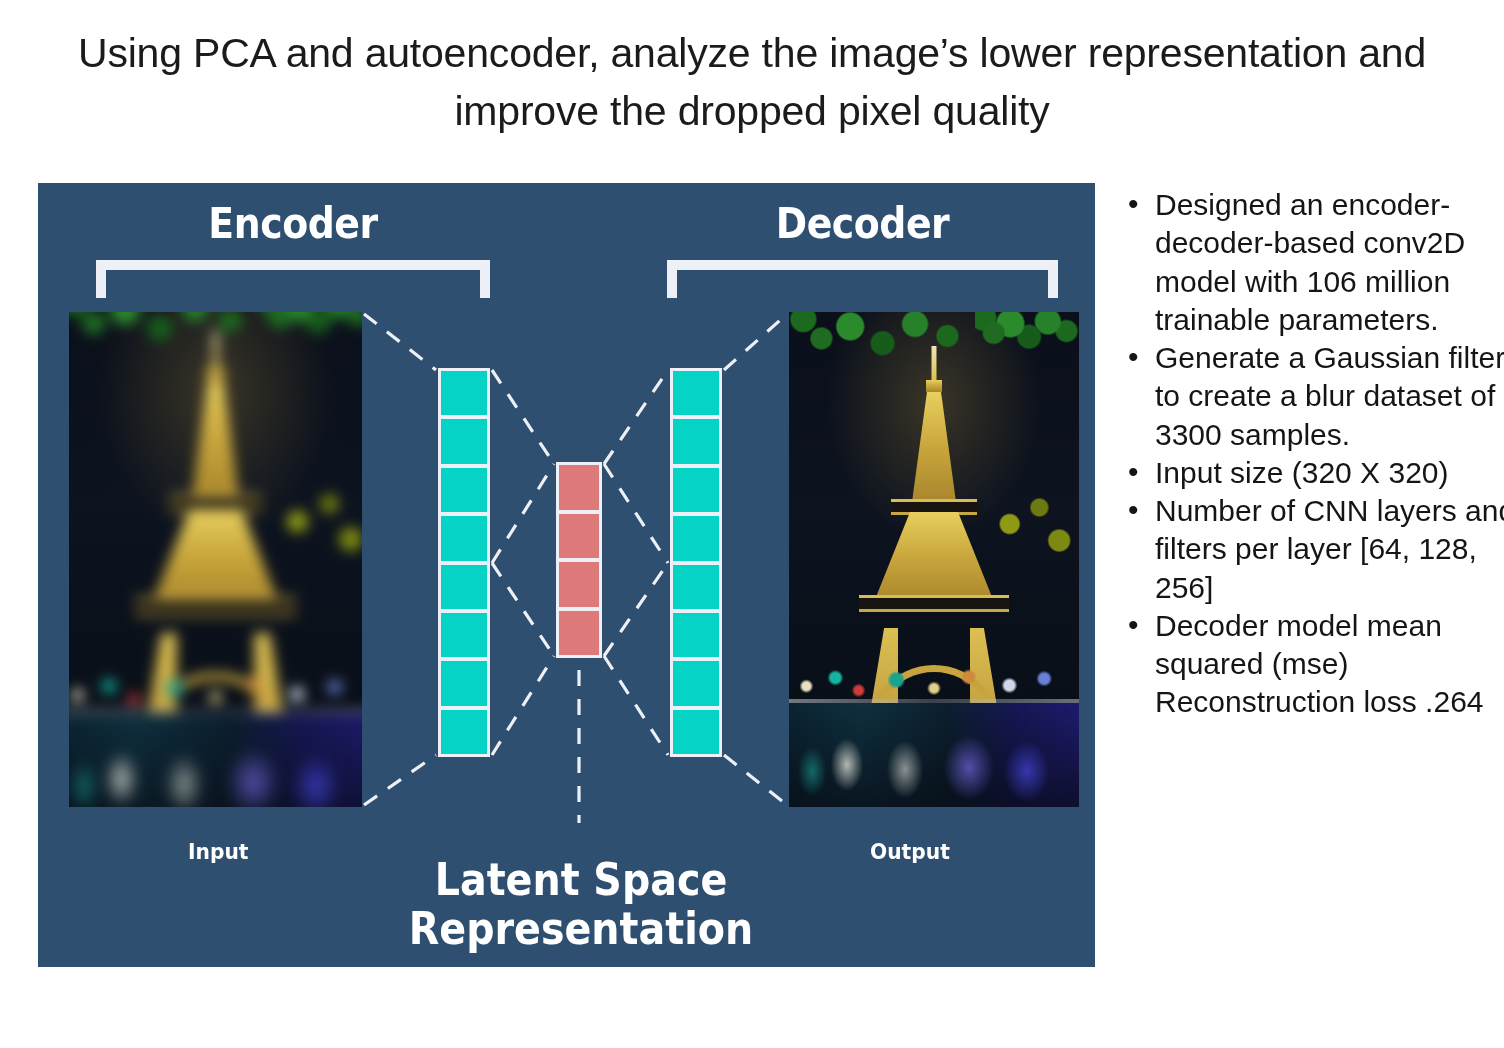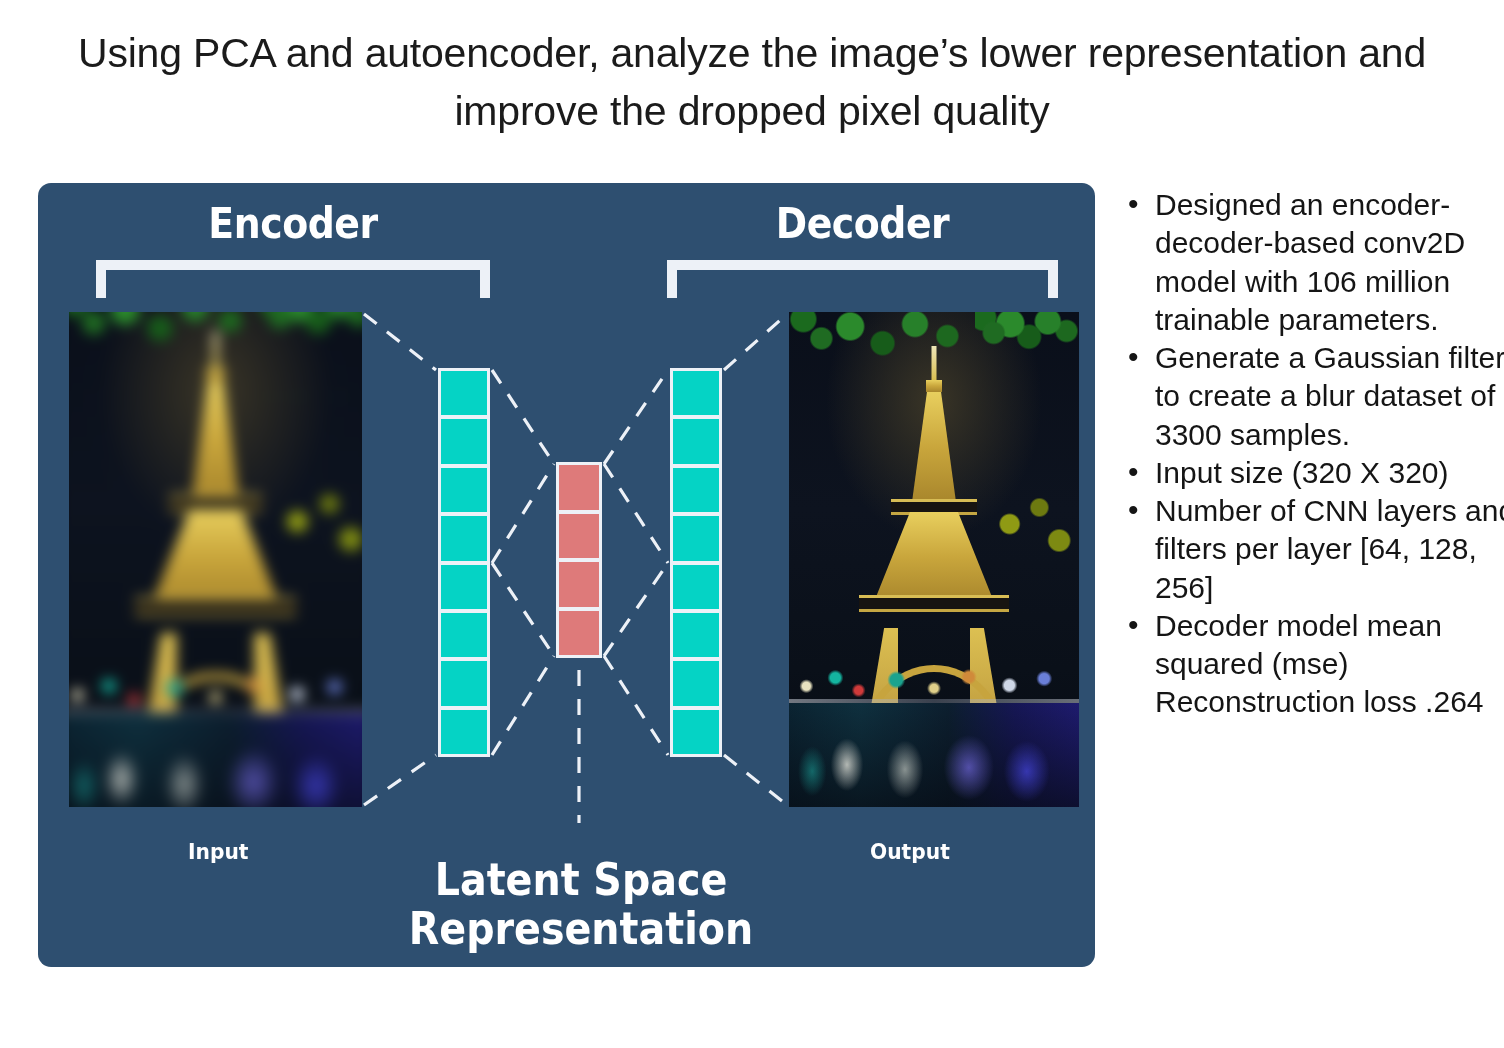--- a/index.html
+++ b/index.html
@@ -33,21 +33,20 @@
 
   
   #diagram-panel {
     position: absolute;
     left: 38px;
     top: 183px;
     width: 1057px;
     height: 784px;
     background: #2E4F70;
     overflow: hidden;
-    border-radius: 13px;
   }
 
   .section-heading {
     position: absolute;
     color: #ffffff;
     font-size: 42px;
     font-weight: bold;
     font-family: "DejaVu Sans", sans-serif;
     letter-spacing: -0.5px;
     transform: scaleX(0.9);

